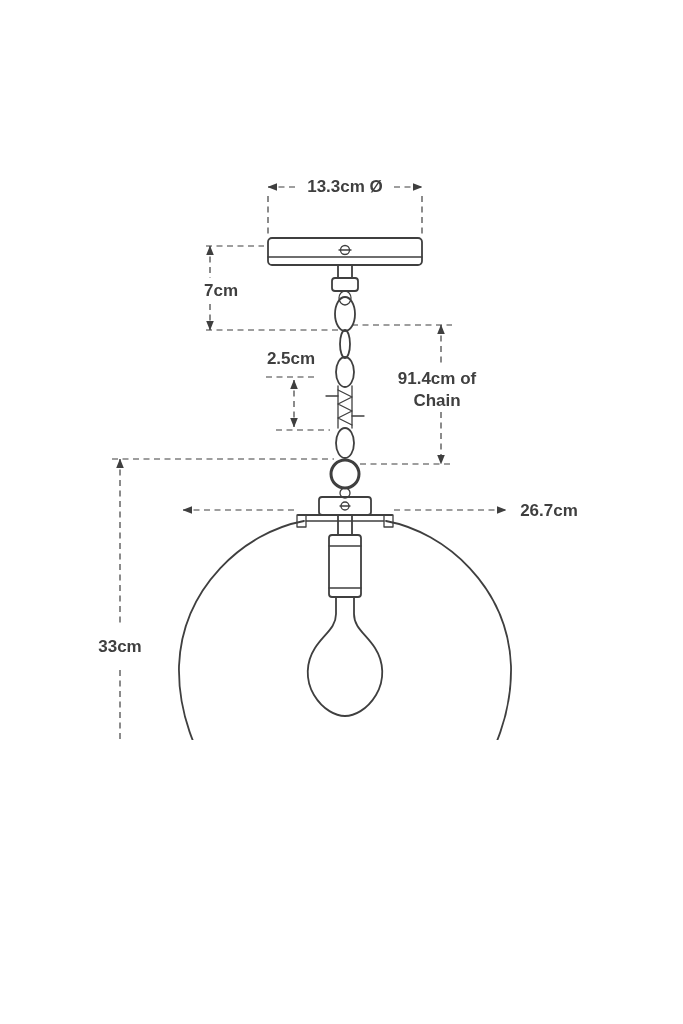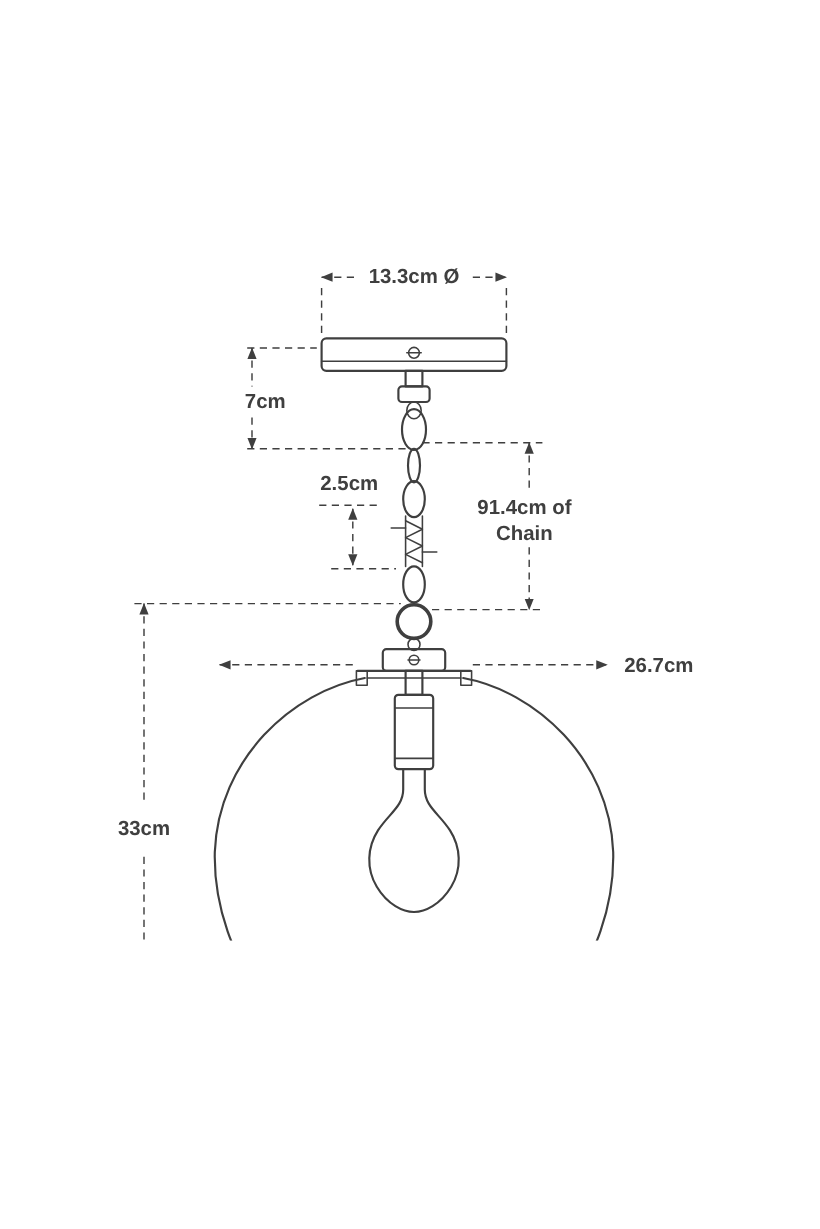--- a/index.html
+++ b/index.html
@@ -2,21 +2,20 @@
 <html style="--line: #3f3f3f; --bg: #ffffff;"><head>
 <meta charset="utf-8">
 <style>
   html,body { margin:0; padding:0; background:#fff; }
   .stage {
     position:relative;
     width:683px; height:740px;
     background:var(--bg,#ffffff);
     overflow:hidden;
     font-family:"Liberation Sans","DejaVu Sans",sans-serif;
-    margin-top:44px;
   }
   svg { display:block; }
   svg text {
     font-family:"Liberation Sans","DejaVu Sans",sans-serif;
     font-size:17px;
     font-weight:600;
     fill:var(--line,#3f3f3f);
   }
   .draw  { stroke:var(--line,#3f3f3f); stroke-width:1.8; fill:none; stroke-linecap:round; stroke-linejoin:round; }
   .thick { stroke-width:3; }

